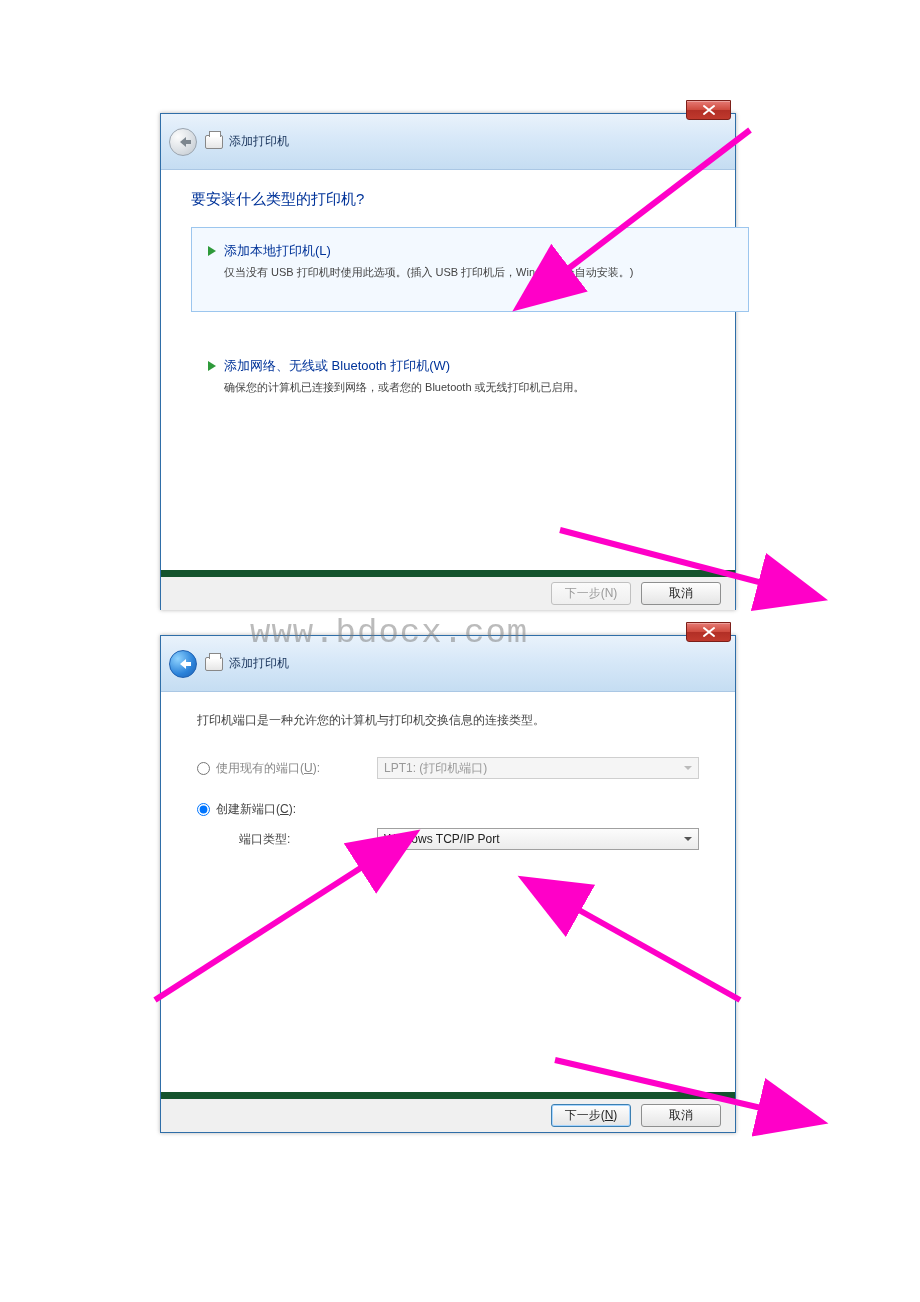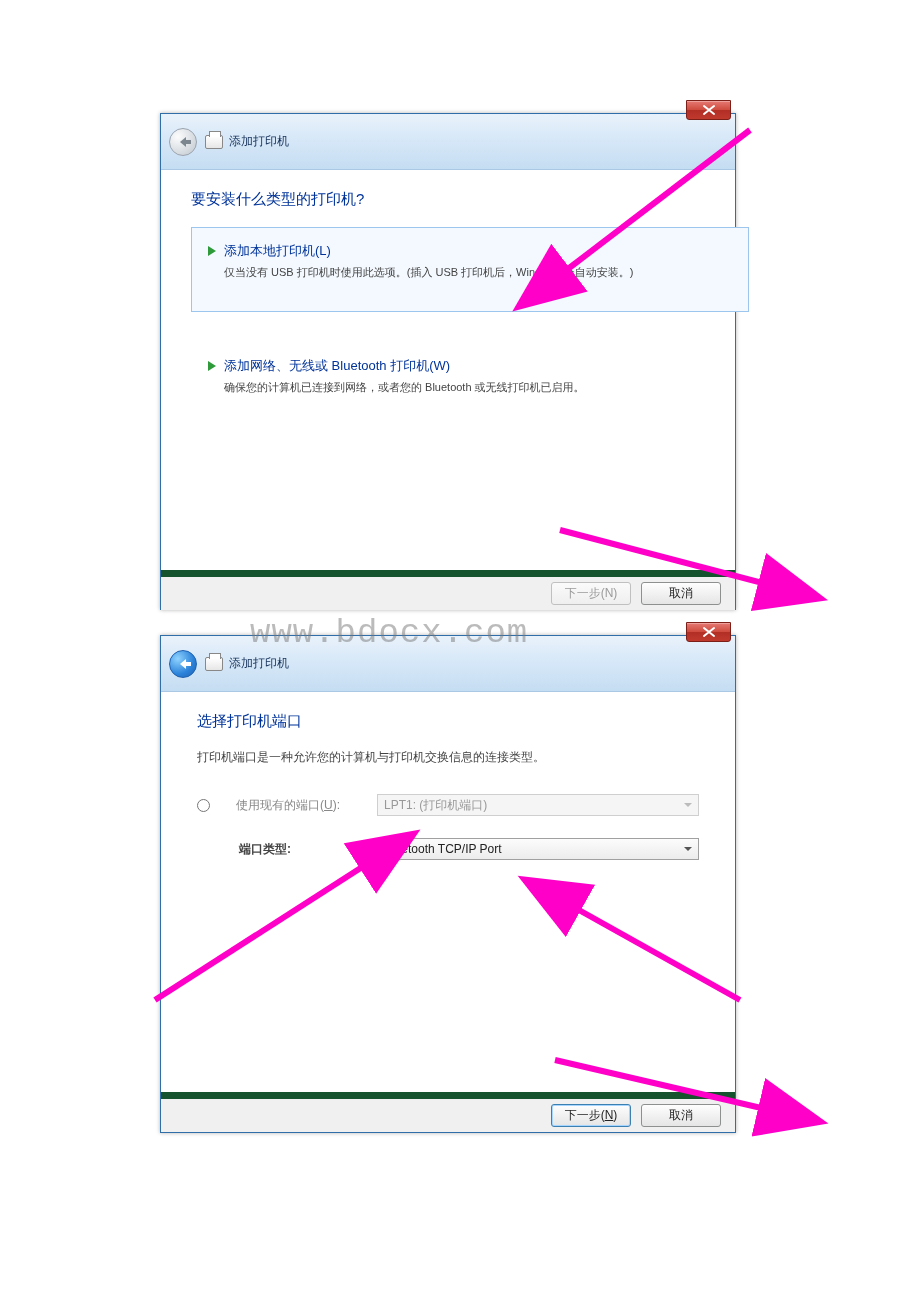--- a/index.html
+++ b/index.html
@@ -116,21 +116,21 @@
     margin-right: 8px;
     margin-top: 4px;
     flex-shrink: 0;
   }
   .opt-title { color: #003399; font-size: 13px; }
   .opt-desc { color: #444; font-size: 11px; margin-top: 4px; line-height: 1.5; }
   .help-text { color: #444; font-size: 12px; margin-bottom: 28px; }
   .port-row { display: flex; align-items: center; margin-bottom: 22px; }
   .radio-wrap { display: flex; align-items: center; width: 180px; font-size: 12px; color: #444; }
   .radio-wrap input { margin-right: 6px; }
-  .radio-wrap.disabled-label { color: #888; gap: 20px; }
+  .radio-wrap.disabled-label { color: #888; }
   .field-row { display: flex; align-items: center; margin-bottom: 18px; }
   .field-label { width: 180px; font-size: 12px; color: #444; }
   .select-box {
     height: 22px; flex: 1;
     border: 1px solid #a0a0a0;
     background: linear-gradient(#fcfcfc,#ececec);
     display: flex; align-items: center;
     padding: 0 6px; font-size: 12px; color: #222;
     position: relative;
   }
@@ -235,41 +235,48 @@
     <div class="back-button active"></div>
     <div class="printer-icon"></div>
     <div class="title-text">添加打印机</div>
     <div class="close-btn">
       <svg width="44" height="18" viewBox="0 0 44 18">
         <path d="M17 5 L27 13 M27 5 L17 13" stroke="#fff" stroke-width="2" stroke-linecap="round"></path>
       </svg>
     </div>
   </div>
   <div class="body-area">
-    <div class="heading">选择打印机端口</div>
     <div class="help-text">打印机端口是一种允许您的计算机与打印机交换信息的连接类型。</div>
 
     <div class="port-row">
       <label class="radio-wrap disabled-label">
         <input type="radio" name="portmode" style="">
         <span>
           <span>使用现有的端口(</span><span class="underline-key">U</span><span>):</span>
         </span>
       </label>
       <div class="select-box disabled">
         <span>LPT1: (打印机端口)</span>
         <span class="dropdown-arrow"></span>
       </div>
     </div>
 
+    <div class="port-row" style="margin-bottom:10px;">
+      <label class="radio-wrap">
+        <input type="radio" name="portmode" checked="" style="">
+        <span>
+          <span>创建新端口(</span><span class="underline-key">C</span><span>):</span>
+        </span>
+      </label>
+    </div>
 
     <div class="field-row">
-      <div class="field-label" style="padding-left:42px;font-weight:bold;">端口类型:</div>
+      <div class="field-label" style="padding-left:42px;">端口类型:</div>
       <div class="select-box">
-        <span>Bluetooth TCP/IP Port</span>
+        <span>Windows TCP/IP Port</span>
         <span class="dropdown-arrow"></span>
       </div>
     </div>
   </div>
   <div class="button-bar">
     <button class="win-button default-btn">
       <span>下一步(</span><span class="underline-key">N</span><span>)</span>
     </button>
     <button class="win-button">取消</button>
   </div>

